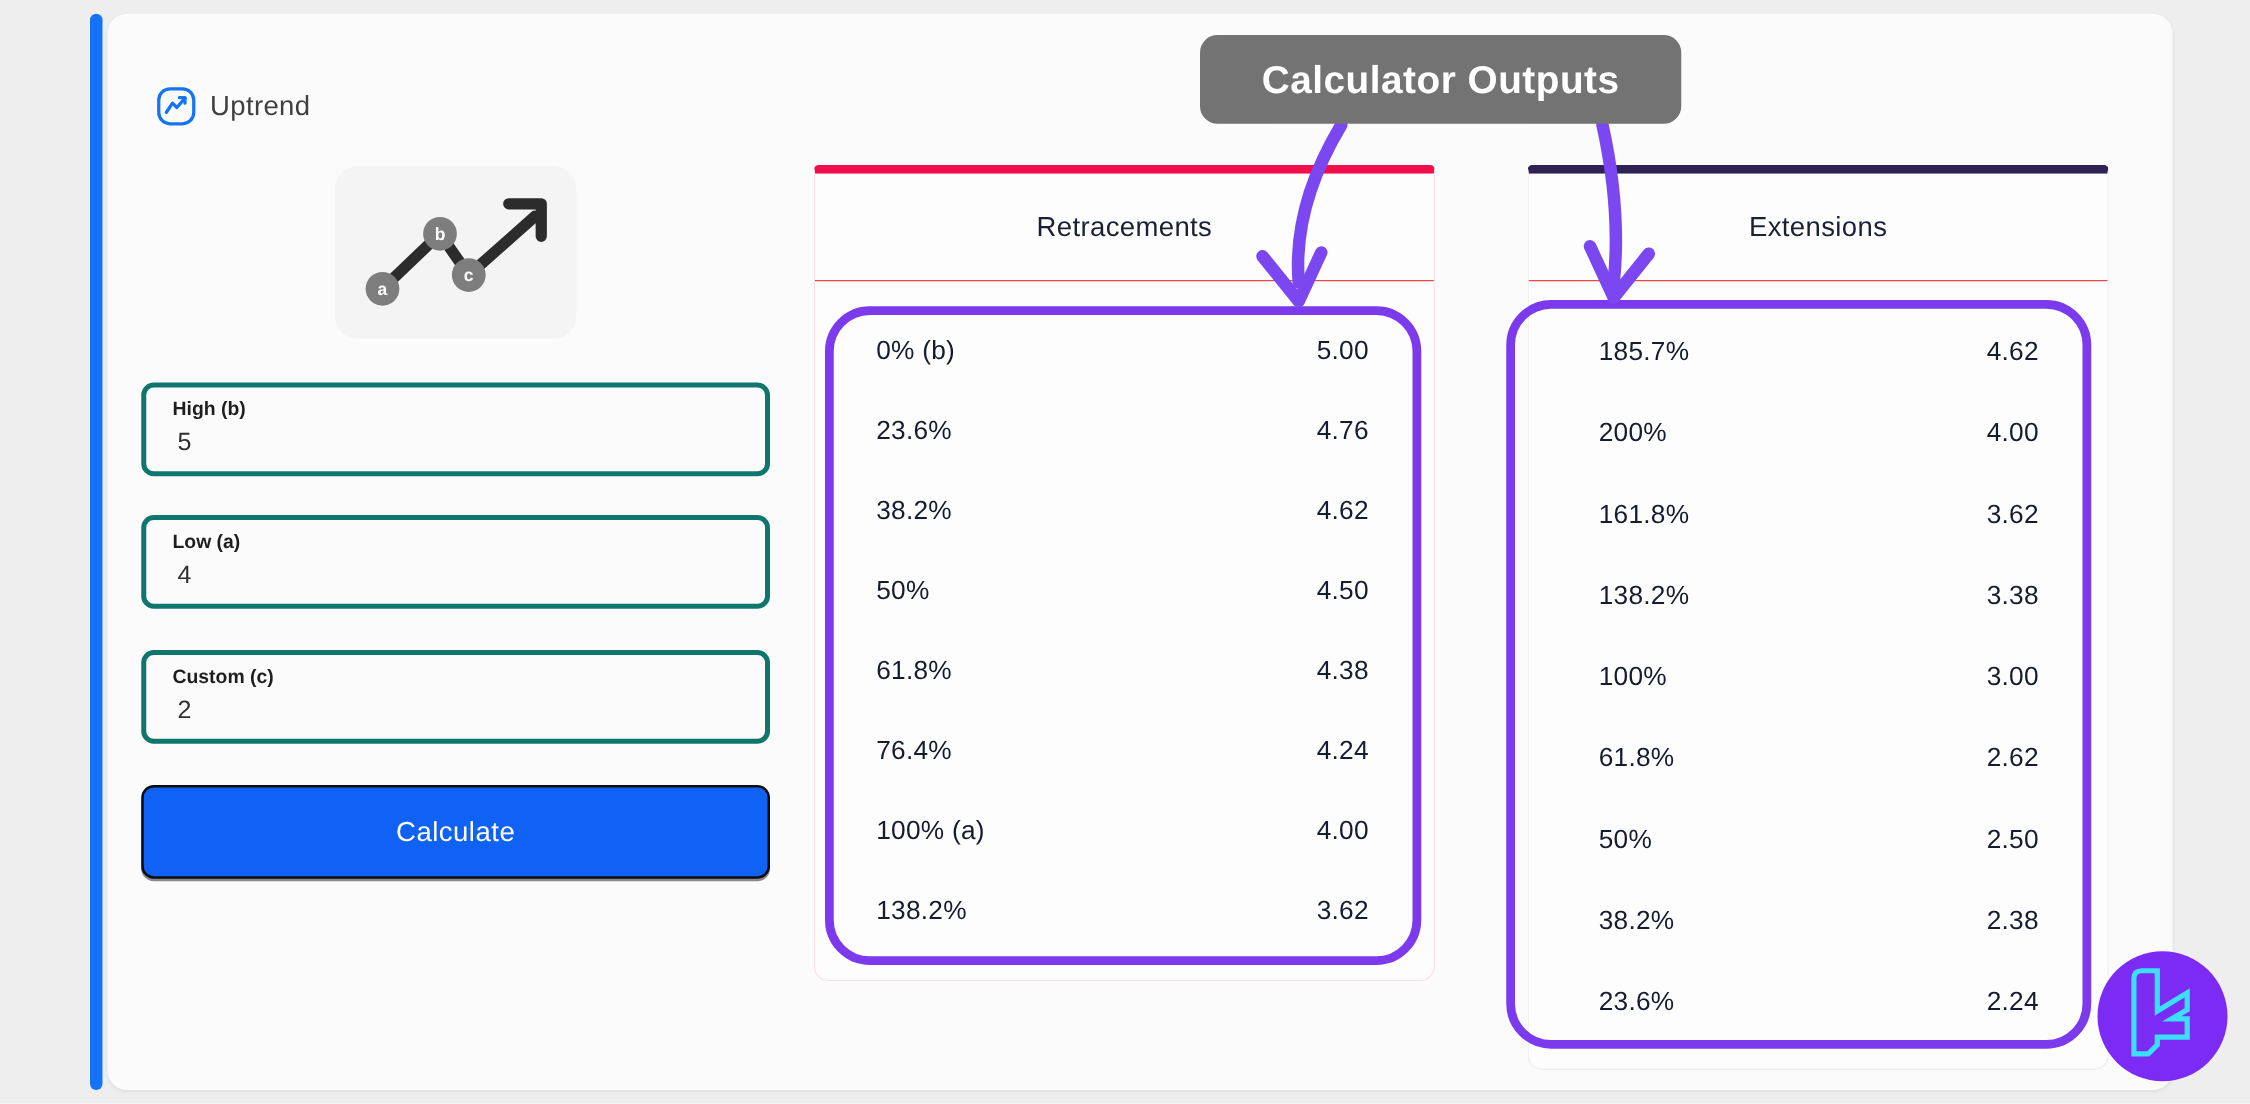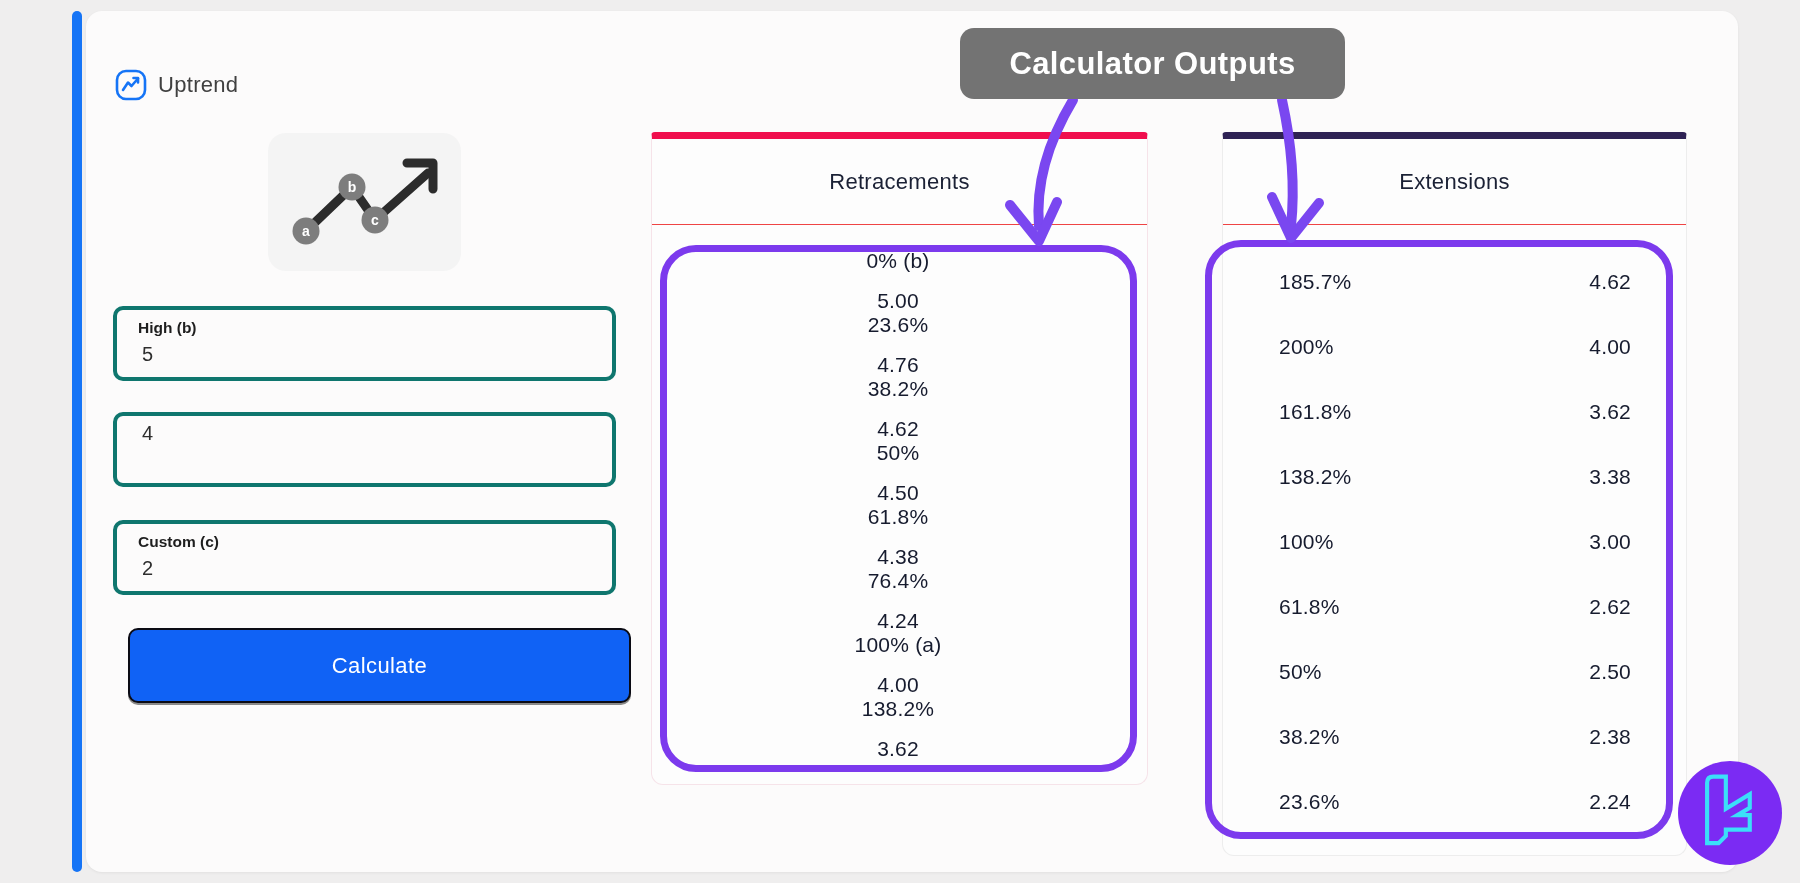--- a/index.html
+++ b/index.html
@@ -15,21 +15,21 @@
     position:absolute;left:86px;top:11px;width:1652px;height:861px;
     background:#FCFBFB;border-radius:16px;
     box-shadow:0 1px 3px rgba(0,0,0,0.06);
   }
   .accent-bar{
     position:absolute;left:72px;top:11px;width:10px;height:861px;
     border-radius:5px;
   }
 
   
-  .trend-head{position:absolute;left:115px;top:69px;display:flex;align-items:center;gap:11px;}
+  .trend-head{position:absolute;left:125px;top:69px;display:flex;align-items:center;gap:11px;}
   .trend-head .t-label{font-size:22px;color:#404040;letter-spacing:0.3px;}
 
   
   .trend-box{
     position:absolute;left:268px;top:133px;width:193px;height:138px;
     background:#F4F4F4;border-radius:18px;
   }
   .trend-box svg{position:absolute;inset:0;}
   .node-letter{font-size:14px;font-weight:bold;fill:#ffffff;}
 
@@ -67,21 +67,21 @@
   .out-table .tbl-header{
     height:85px;display:flex;align-items:center;justify-content:center;
     font-size:22px;color:#1B2135;letter-spacing:0.3px;
     border-bottom:1px solid #ef4444;
   }
   .rows{margin-top:24px;}
   .row{
     display:flex;justify-content:space-between;align-items:center;
     font-size:21px;color:#161B2E;font-weight:500;letter-spacing:0.2px;
   }
-  .retr .row{height:64px;padding:0 52px 0 49px;flex-direction:column;}
+  .retr .row{height:64px;padding:0 52px 0 49px;}
   .ext  .row{height:65px;padding:0 55px 0 56px;}
 
   
   .anno-box{
     position:absolute;border:7px solid #7C3AED;border-radius:36px;
     box-sizing:border-box;pointer-events:none;z-index:5;
   }
   .anno-retr{left:660px;top:245px;width:477px;height:527px;}
   .anno-ext {left:1205px;top:240px;width:468px;height:599px;}
 
@@ -135,28 +135,29 @@
         <text class="node-letter" x="107" y="92" text-anchor="middle">c</text>
       </g>
     </svg>
   </div>
 
   <div class="field f1">
     <div class="f-label">High (b)</div>
     <input type="text" value="5" style="">
   </div>
   <div class="field f2">
+    <div class="f-label">Low (a)</div>
     <input type="text" value="4" style="">
   </div>
   <div class="field f3">
     <div class="f-label">Custom (c)</div>
     <input type="text" value="2" style="">
   </div>
 
-  <button class="calc-btn" style="background: rgb(16, 98, 245); margin-left: 15px;">Calculate</button>
+  <button class="calc-btn" style="background: rgb(16, 98, 245);">Calculate</button>
 
   <div class="out-table retr" style="border-top-color: rgb(240, 14, 77);">
     <div class="tbl-header">Retracements</div>
     <div class="rows">
         <div class="row">
         <span>0% (b)</span>
         <span>5.00</span>
       </div>
         <div class="row">
         <span>23.6%</span>

